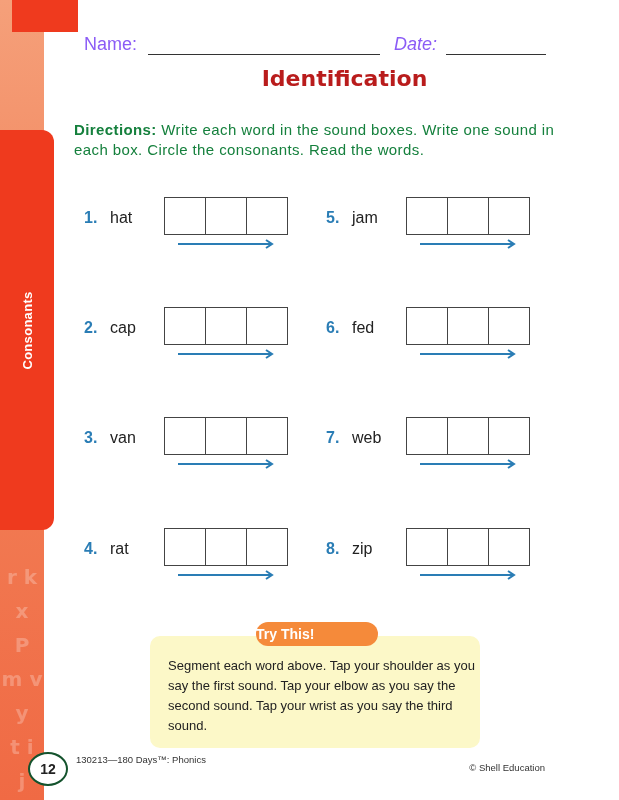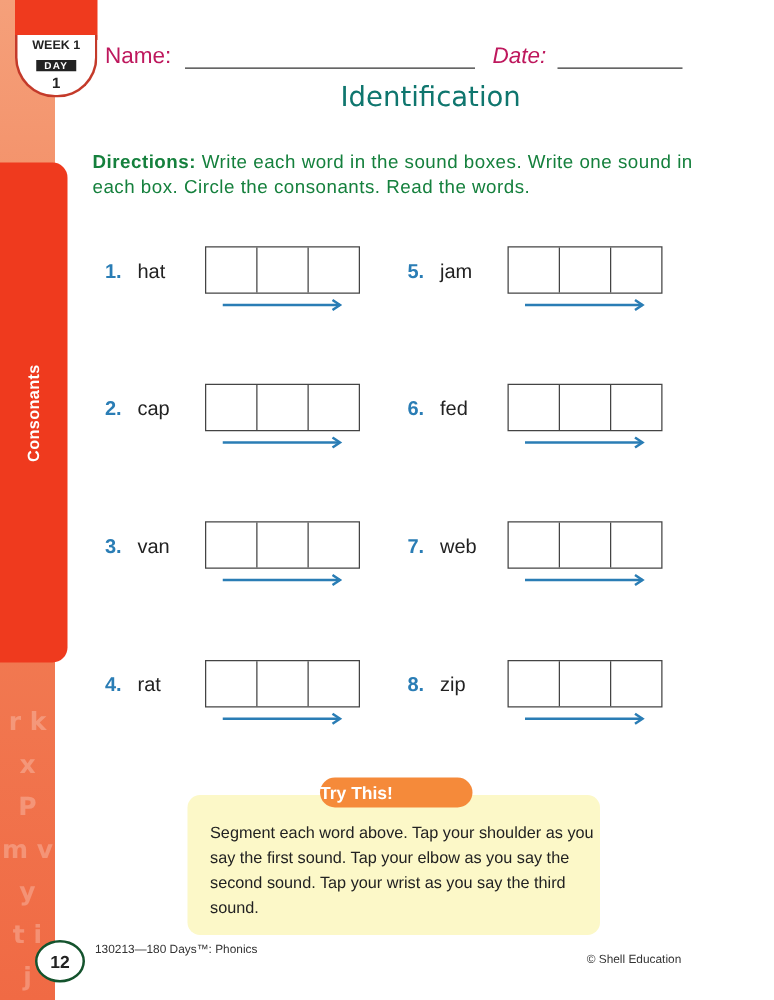--- a/index.html
+++ b/index.html
@@ -8,23 +8,23 @@
   .strip .letters{position:absolute;left:0;top:560px;width:44px;height:240px;color:rgba(255,255,255,0.25);font-family:"DejaVu Sans",sans-serif;font-weight:bold;font-size:20px;line-height:34px;text-align:center;overflow:hidden;}
   .tab{position:absolute;left:0;top:130px;width:54px;height:400px;background:#ef3a1e;border-radius:0 12px 12px 0;}
   .tab-label{position:absolute;left:0;top:130px;width:54px;height:400px;display:flex;align-items:center;justify-content:center;}
   .tab-label span{transform:rotate(-90deg);color:#fff;font-weight:bold;font-size:13px;white-space:nowrap;letter-spacing:0.3px;}
   .badge{position:absolute;left:12px;top:0;width:66px;height:78px;}
   .badge .top{position:absolute;left:0;top:0;width:66px;height:32px;background:#ef3a1e;}
   .badge .shield{position:absolute;left:0;top:28px;width:62px;height:48px;background:#fff;border:2px solid #c43a2a;border-top:none;border-radius:0 0 32px 32px;text-align:center;}
   .badge .week{font-size:10px;font-weight:bold;color:#222;margin-top:3px;line-height:11px;}
   .badge .day{display:inline-block;background:#222;color:#fff;font-size:8px;font-weight:bold;padding:0 6px;line-height:9px;letter-spacing:1px;}
   .badge .num{font-size:12px;font-weight:bold;line-height:13px;}
-  .header-line{position:absolute;top:34px;font-size:18px;color:#be185d;}
+  .header-line{position:absolute;top:34px;font-size:18px;color:#8b5cf6;}
   .uline{display:inline-block;border-bottom:1.5px solid #333;vertical-align:bottom;height:16px;}
-  .title{position:absolute;left:0;right:0;top:66px;padding-left:70px;text-align:center;font-family:"DejaVu Sans",sans-serif;font-weight:normal;font-size:22px;color:#0f766e;}
+  .title{position:absolute;left:0;right:0;top:66px;padding-left:70px;text-align:center;font-family:"DejaVu Sans",sans-serif;font-weight:bold;font-size:22px;color:#b91c1c;}
   .dirs{position:absolute;left:74px;top:120px;width:500px;font-family:Liberation Sans, sans-serif;font-size:15px;line-height:20px;letter-spacing:0.4px;color:#15803d;}
   .dirs b{font-weight:bold;}
   .item{position:absolute;width:230px;height:60px;}
   .item .num{position:absolute;left:0;top:12px;font-weight:bold;font-size:16px;color:#2a7db5;}
   .item .word{position:absolute;left:26px;top:12px;font-size:16px;color:#222;}
   .boxes{position:absolute;left:80px;top:0;display:flex;border:1.5px solid #444;}
   .boxes div{width:40px;height:36px;border-right:1.5px solid #444;}
   .boxes div:last-child{border-right:none;}
   .arrow{position:absolute;left:94px;top:42px;width:96px;height:10px;}
   .trythis{position:absolute;left:150px;top:636px;width:330px;height:112px;background:#fcf8c8;border-radius:10px;}
@@ -40,25 +40,20 @@
 <div class="strip">
   <div class="letters">r k<br>x<br>P<br>m v<br>y<br>t i<br>j</div>
 </div>
 <div class="tab"></div>
 <div class="tab-label">
     <span>Consonants</span>
   </div>
 
 <div class="badge">
   <div class="top"></div>
-  <div class="shield">
-    <div class="week">WEEK 1</div>
-    <div class="day">DAY</div>
-    <div class="num">1</div>
-  </div>
 </div>
 
 <div class="header-line" style="left:84px;">
   <span>Name:</span>
   <span class="uline" style="width:232px;margin-left:6px;"></span>
 </div>
 <div class="header-line" style="left:394px;font-style:italic;">
   <span>Date:</span>
   <span class="uline" style="width:100px;margin-left:4px;"></span>
 </div>

